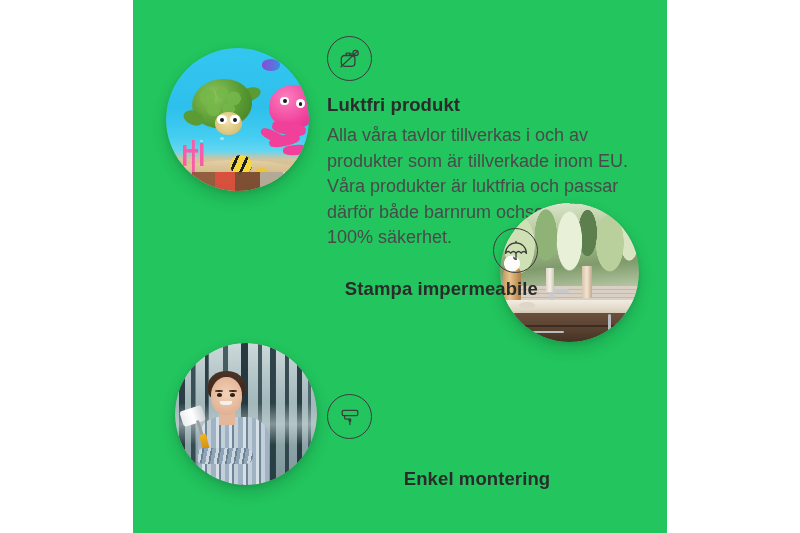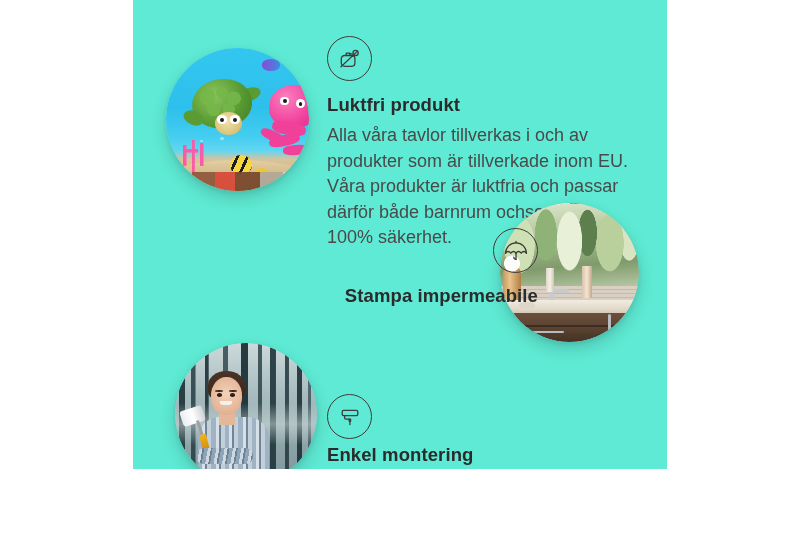--- a/index.html
+++ b/index.html
@@ -20,22 +20,22 @@
     height: 533px;
     background: #ffffff;
   }
 
   
   #panel {
     position: absolute;
     left: 133px;
     top: 0;
     width: 534px;
-    height: 469px;
-    background: #5eead4;
+    height: 533px;
+    background: #22c55e;
     overflow: hidden;
   }
 
   
   .feature {
     position: absolute;
   }
 
   .icon-circle {
     width: 45px;
@@ -377,21 +377,21 @@
     <div class="feature" style="left:60px; top:228px; width:345px; text-align:right;">
       <div class="icon-circle" style="margin-left:auto;">
         <svg width="30" height="30" viewBox="0 0 30 30" fill="none" stroke="#3c3c3c" stroke-width="1.3" stroke-linecap="round" stroke-linejoin="round">
           <path d="M4.6 17.2 a10.4 10.4 0 0 1 20.8 0"></path>
           <path d="M4.6 17.2 q2.6 -3.4 5.2 0 q2.6 -3.4 5.2 0 q2.6 -3.4 5.2 0 q2.6 -3.4 5.2 0"></path>
           <path d="M15 17.2 v6.2"></path>
           <path d="M15 23.4 a2.2 2.2 0 0 1 -2.2 -2.2"></path>
           <path d="M15 6.8 v-1.4"></path>
         </svg>
       </div>
-      <h3 class="feat-title" style="margin-top:11px;">Stampa impermeabile</h3>
+      <h3 class="feat-title" style="margin-top:4px;">Stampa impermeabile</h3>
     </div>
 
     <div class="photo-circle" id="photo-forest" style="left:42px; top:343px; width:142px; height:142px;">
       <div class="photo-inner">
         <div class="ph-layer sky"></div>
         <div class="ph-layer trees"></div>
         <div class="ph-layer mist"></div>
         <div class="ph-layer body"></div>
         <div class="ph-layer neck"></div>
         <div class="ph-layer hair"></div>
@@ -410,17 +410,17 @@
 
     <div class="feature" style="left:194px; top:394px; width:300px;">
       <div class="icon-circle">
         <svg width="30" height="30" viewBox="0 0 30 30" fill="none" stroke="#3c3c3c" stroke-width="1.3" stroke-linecap="round" stroke-linejoin="round">
           <rect x="7.2" y="8.4" width="15.6" height="5.2" rx="1.4"></rect>
           <path d="M9.6 13.6 v2.1 a1.4 1.4 0 0 0 1.4 1.4 h3.2"></path>
           <path d="M14.2 17.1 h1.4 v2.1 h-1.4 z"></path>
           <path d="M14.9 19.2 v3.4"></path>
         </svg>
       </div>
-      <h3 class="feat-title" style="margin-top:4px;">Enkel montering</h3>
+      <h3 class="feat-title" style="margin-top:28px;text-align:center;">Enkel montering</h3>
     </div>
 
   </div>
 </div>
 
 </body></html>

